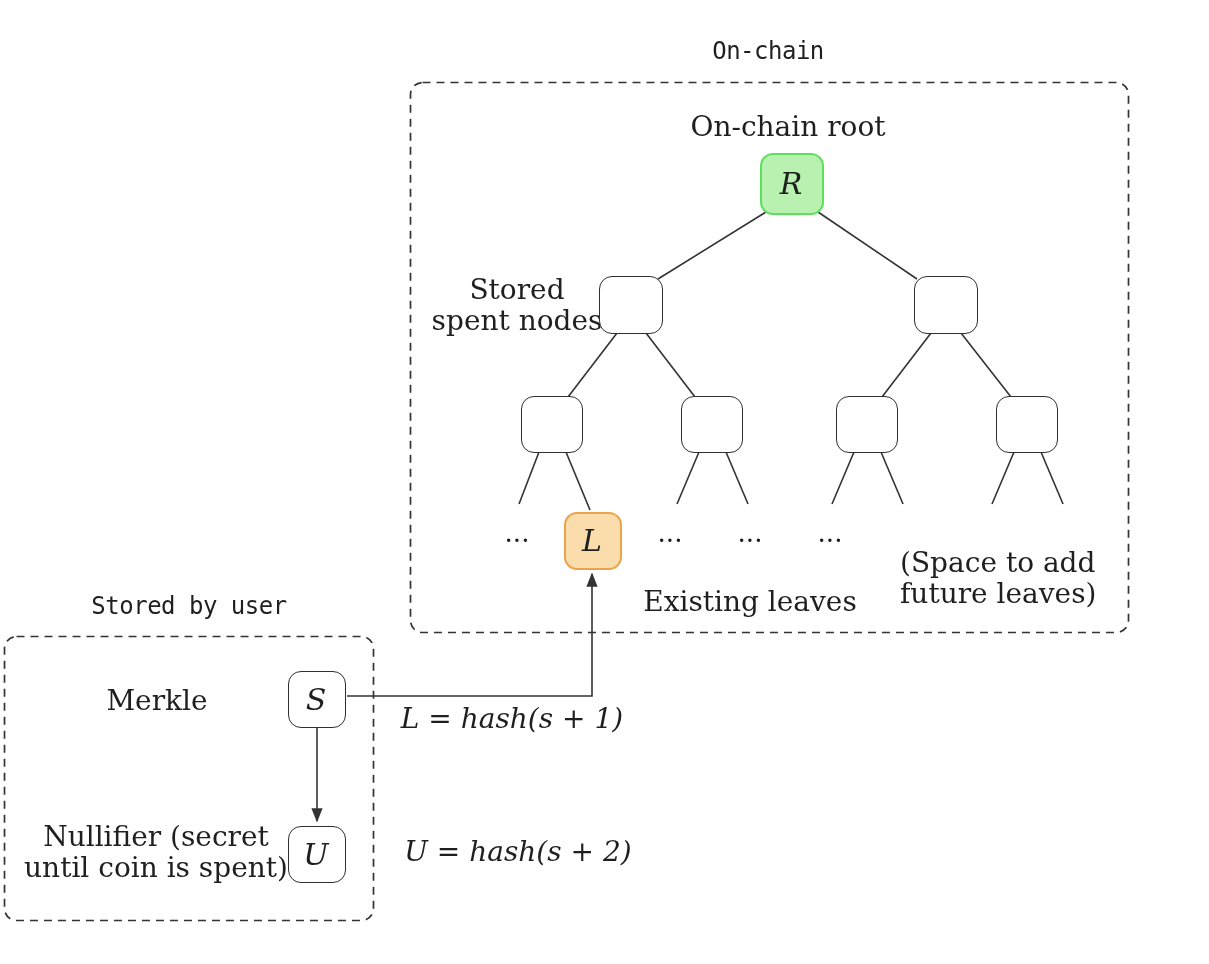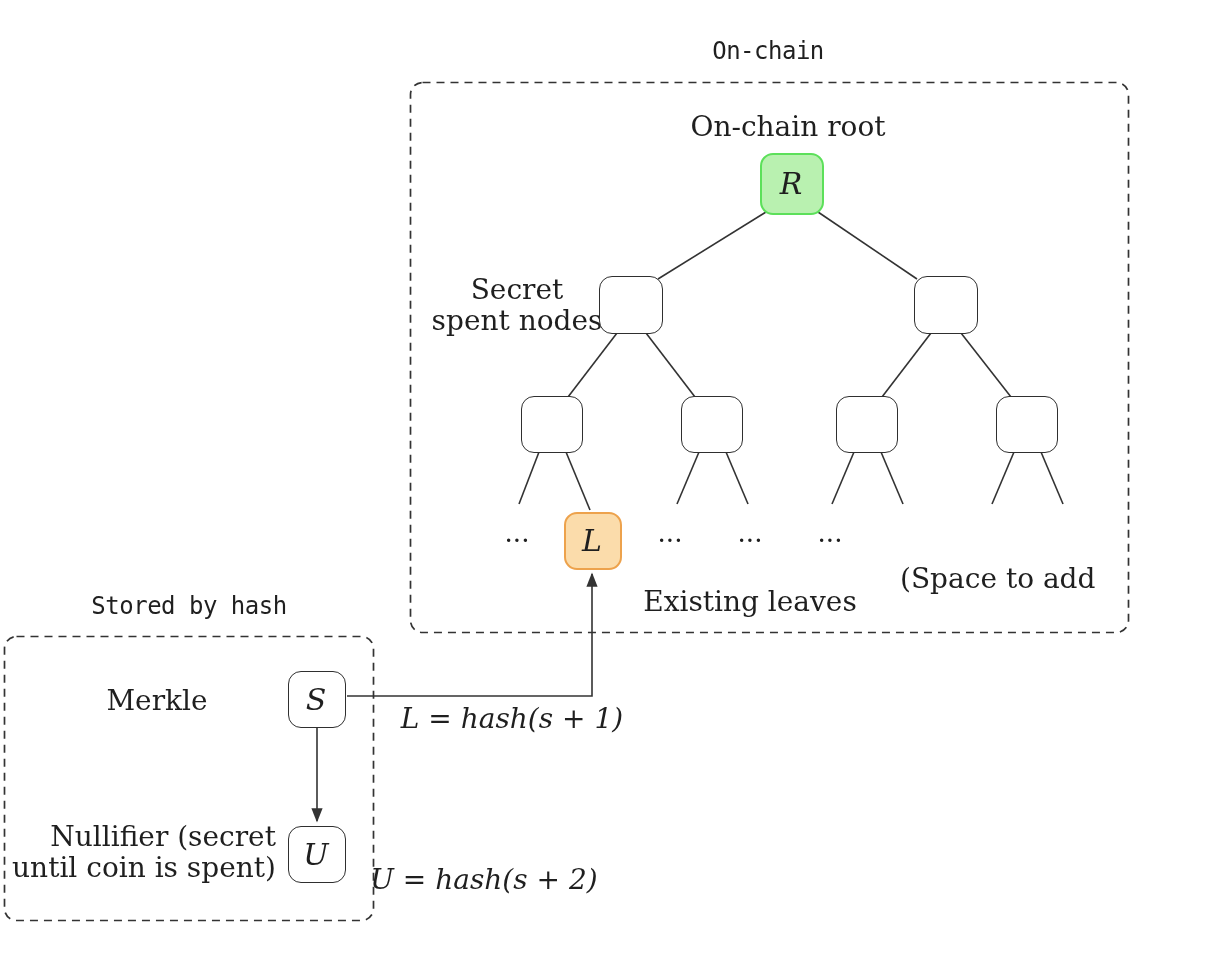--- a/index.html
+++ b/index.html
@@ -74,30 +74,31 @@
       <line class="edge" x1="881" y1="452" x2="903" y2="504"></line>
       <line class="edge" x1="1014" y1="452" x2="992" y2="504"></line>
       <line class="edge" x1="1041" y1="452" x2="1063" y2="504"></line>
     </g>
 
     <path class="flow" d="M 347 696 H 592 V 574" marker-end="url(#arrow)"></path>
     <path class="flow" d="M 317 728 V 821" marker-end="url(#arrow)"></path>
   </svg>
 
   <div class="cap mono" style="left:768px; top:51px;">On-chain</div>
-  <div class="cap mono" style="left:189px; top:606px;">Stored by hash</div>
+  <div class="cap mono" style="left:189px; top:606px;">Stored by user</div>
 
   <div class="cap" style="left:788px; top:126px;">On-chain root</div>
   <div class="cap" style="left:517px; top:305px;">
-    <div>Secret</div>
+    <div>Stored</div>
     <div>spent nodes</div>
   </div>
   <div class="cap" style="left:750px; top:561px;margin-top:40px;">Existing leaves</div>
   <div class="cap leftalign" style="left:900px; top:578px;">
     <div>(Space to add</div>
+    <div>future leaves)</div>
   </div>
 
   <div class="node green" style="left:760px; top:153px; width:64px; height:62px;">
     <span class="nlabel">R</span>
   </div>
   <div class="node" style="left:599px; top:276px; width:64px; height:58px;"></div>
   <div class="node" style="left:914px; top:276px; width:64px; height:58px;"></div>
   <div class="node" style="left:521px; top:396px; width:62px; height:57px;"></div>
   <div class="node" style="left:681px; top:396px; width:62px; height:57px;"></div>
   <div class="node" style="left:836px; top:396px; width:62px; height:57px;"></div>
@@ -108,24 +109,24 @@
     <span class="nlabel">L</span>
   </div>
   <div class="cap dots" style="left:670px; top:533px;">...</div>
   <div class="cap dots" style="left:750px; top:533px;">...</div>
   <div class="cap dots" style="left:830px; top:533px;">...</div>
 
   <div class="cap" style="left:157px; top:700px;">Merkle</div>
   <div class="node" style="left:288px; top:671px; width:58px; height:57px;">
     <span class="nlabel">S</span>
   </div>
-  <div class="cap" style="left:144px; top:852px;text-align:right;">
+  <div class="cap" style="left:156px; top:852px;">
     <div>Nullifier (secret</div>
     <div>until coin is spent)</div>
   </div>
   <div class="node" style="left:288px; top:826px; width:58px; height:57px;">
     <span class="nlabel">U</span>
   </div>
 
   <div class="cap math" style="left:512px; top:718px;">L = hash(s + 1)</div>
-  <div class="cap math" style="left:484px; top:851px;margin-top:28px;">U = hash(s + 2)</div>
+  <div class="cap math" style="left:518px; top:851px;">U = hash(s + 2)</div>
 
 </div>
 
 </body></html>

